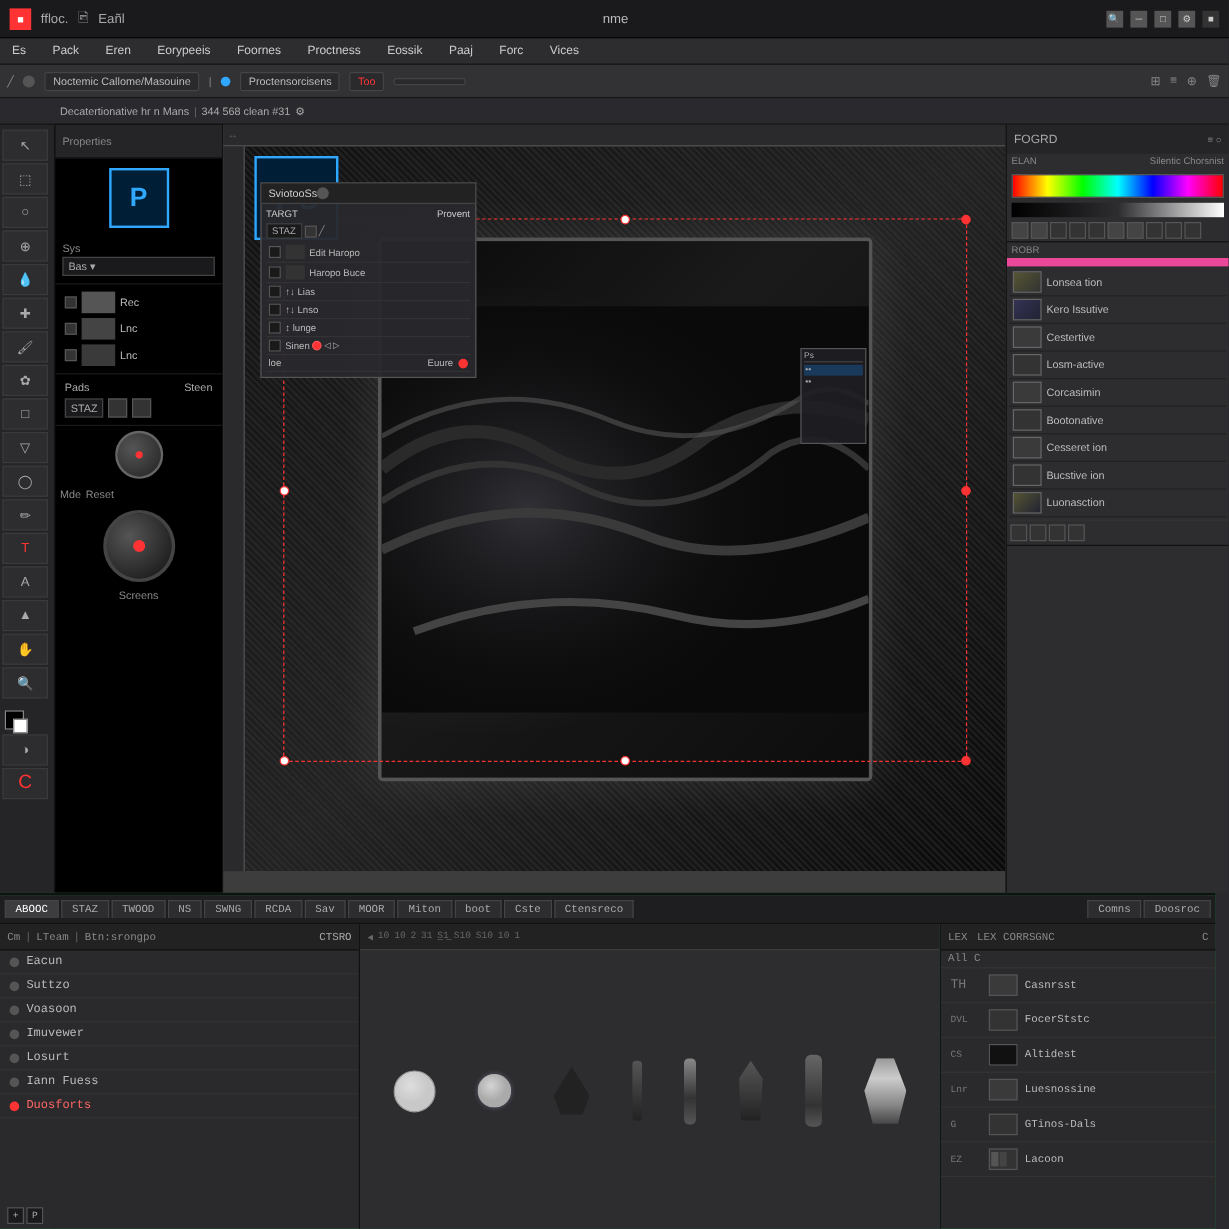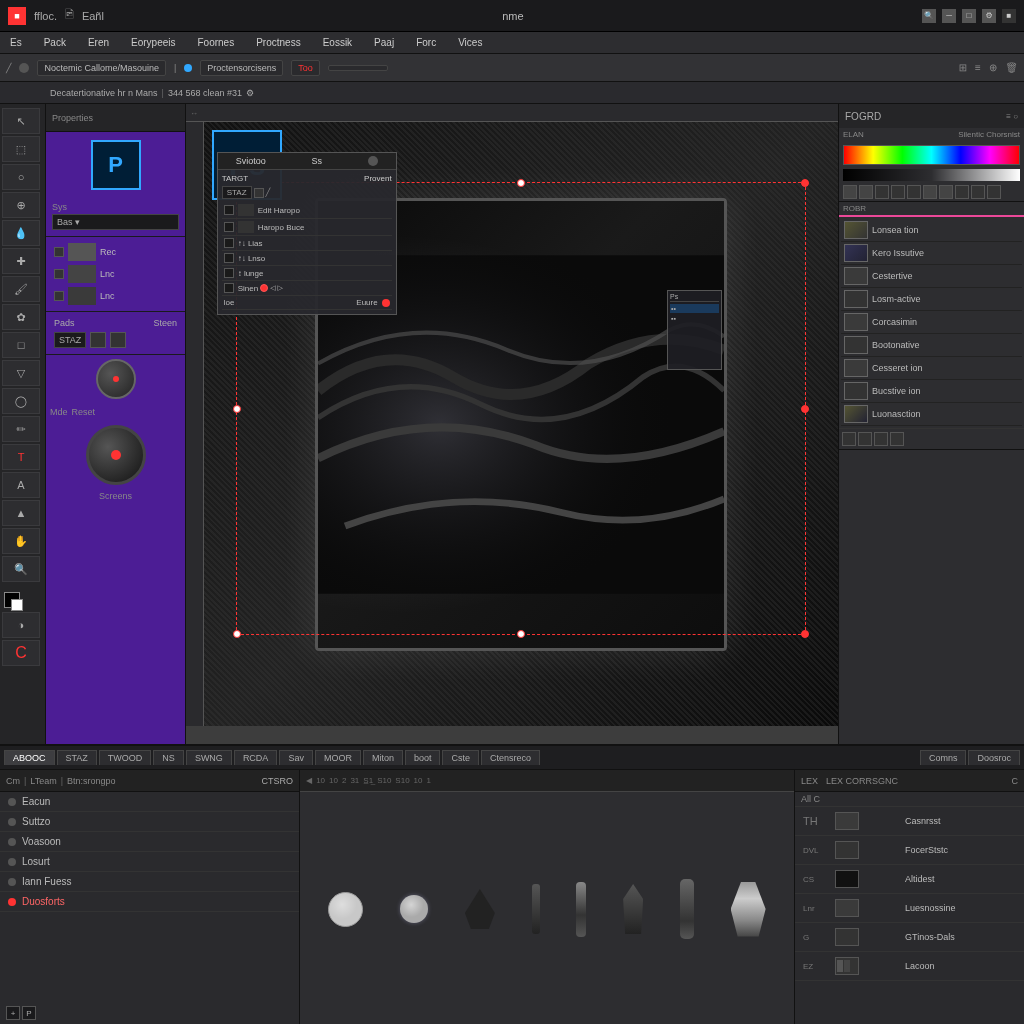--- a/index.html
+++ b/index.html
@@ -134,21 +134,21 @@
       color: #aaa;
     }
 
     
     #left-panel {
       position: absolute;
       top: 82px;
       left: 46px;
       width: 140px;
       bottom: 280px;
-      background: #4c1d95;
+      background: #000000;
       border-right: 1px solid #111;
       overflow: hidden;
     }
     .left-panel-header {
       height: 28px;
       background: #252527;
       display: flex;
       align-items: center;
       padding: 0 6px;
       border-bottom: 1px solid #111;
@@ -319,23 +319,23 @@
       position: absolute;
       top: 5%;
       left: 2%;
       width: 180px;
       background: rgba(40,40,45,0.95);
       border: 1px solid #555;
       font-size: 9px;
     }
     .float-header {
       background: #222;
-      padding: 3px 18px;
-      display: flex;
-      justify-content: space-between;
+      padding: 3px 6px;
+      display: flex;
+      justify-content: flex-start;
       border-bottom: 1px solid #444;
     }
     .float-content {
       padding: 4px;
     }
     .float-row {
       display: flex;
       align-items: center;
       gap: 4px;
       padding: 2px 2px;
@@ -399,24 +399,25 @@
       border-bottom: 1px solid #222;
       font-size: 9px;
       color: #bbb;
     }
 
     
     #bottom-section {
       position: absolute;
       bottom: 0;
       left: 0;
-      right: 0;
+      right: 11px;
       height: 280px;
       background: #15803d;
       border-top: 2px solid #111;
+      font-family: Liberation Mono, monospace;
     }
     #bottom-tabs {
       height: 24px;
       background: #1e1e20;
       display: flex;
       align-items: center;
       padding: 0 4px;
       gap: 2px;
       border-bottom: 1px solid #111;
       overflow: hidden;
@@ -572,21 +573,20 @@
       display: flex;
       align-items: center;
       gap: 6px;
       padding: 5px 8px;
       border-bottom: 1px solid #333;
     }
     .br-label {
       font-size: 9px;
       color: #bbb;
       flex: 1;
-      margin-left: 40px;
     }
 
     
     .red-accent { color: #ff3333; }
     .red-bg { background: #ff3333; }
   </style>
 </head>
 <body>
 
 <div id="title-bar">
@@ -867,21 +867,21 @@
       <div style="width:14px;height:14px;background:#333;border:1px solid #555;cursor:pointer"></div>
       <div style="width:14px;height:14px;background:#444;border:1px solid #555;cursor:pointer"></div>
       <div style="width:14px;height:14px;background:#444;border:1px solid #555;cursor:pointer"></div>
       <div style="width:14px;height:14px;background:#333;border:1px solid #555;cursor:pointer"></div>
       <div style="width:14px;height:14px;background:#333;border:1px solid #555;cursor:pointer"></div>
       <div style="width:14px;height:14px;background:#333;border:1px solid #555;cursor:pointer"></div>
     </div>
   </div>
 
   <div class="right-panel-section">
-    <div style="padding:2px 4px;font-size:8px;color:#888;border-bottom:2px solid #ec4899">ROBR</div>
+    <div style="padding:2px 4px;font-size:8px;color:#888;border-bottom:7px solid #ec4899">ROBR</div>
     <div class="layers-list">
 
       <div class="layer-item">
         <div style="width:24px;height:18px;background:linear-gradient(135deg,#553,#333);border:1px solid #666;flex-shrink:0"></div>
         <span>Lonsea tion</span>
       </div>
       <div class="layer-item">
         <div style="width:24px;height:18px;background:linear-gradient(135deg,#335,#223);border:1px solid #666;flex-shrink:0"></div>
         <span>Kero Issutive</span>
       </div>
@@ -969,20 +969,24 @@
         <div class="preset-item">
           <div class="preset-dot"></div>
           <span>Suttzo</span>
         </div>
         <div class="preset-item">
           <div class="preset-dot"></div>
           <span>Voasoon</span>
         </div>
         <div class="preset-item">
           <div class="preset-dot"></div>
+          <span>Imuvewer</span>
+        </div>
+        <div class="preset-item">
+          <div class="preset-dot"></div>
           <span>Losurt</span>
         </div>
         <div class="preset-item">
           <div class="preset-dot"></div>
           <span>Iann Fuess</span>
         </div>
         <div class="preset-item">
           <div class="preset-dot" style="background:#ff3333"></div>
           <span style="color:#ff6666">Duosforts</span>
         </div>

